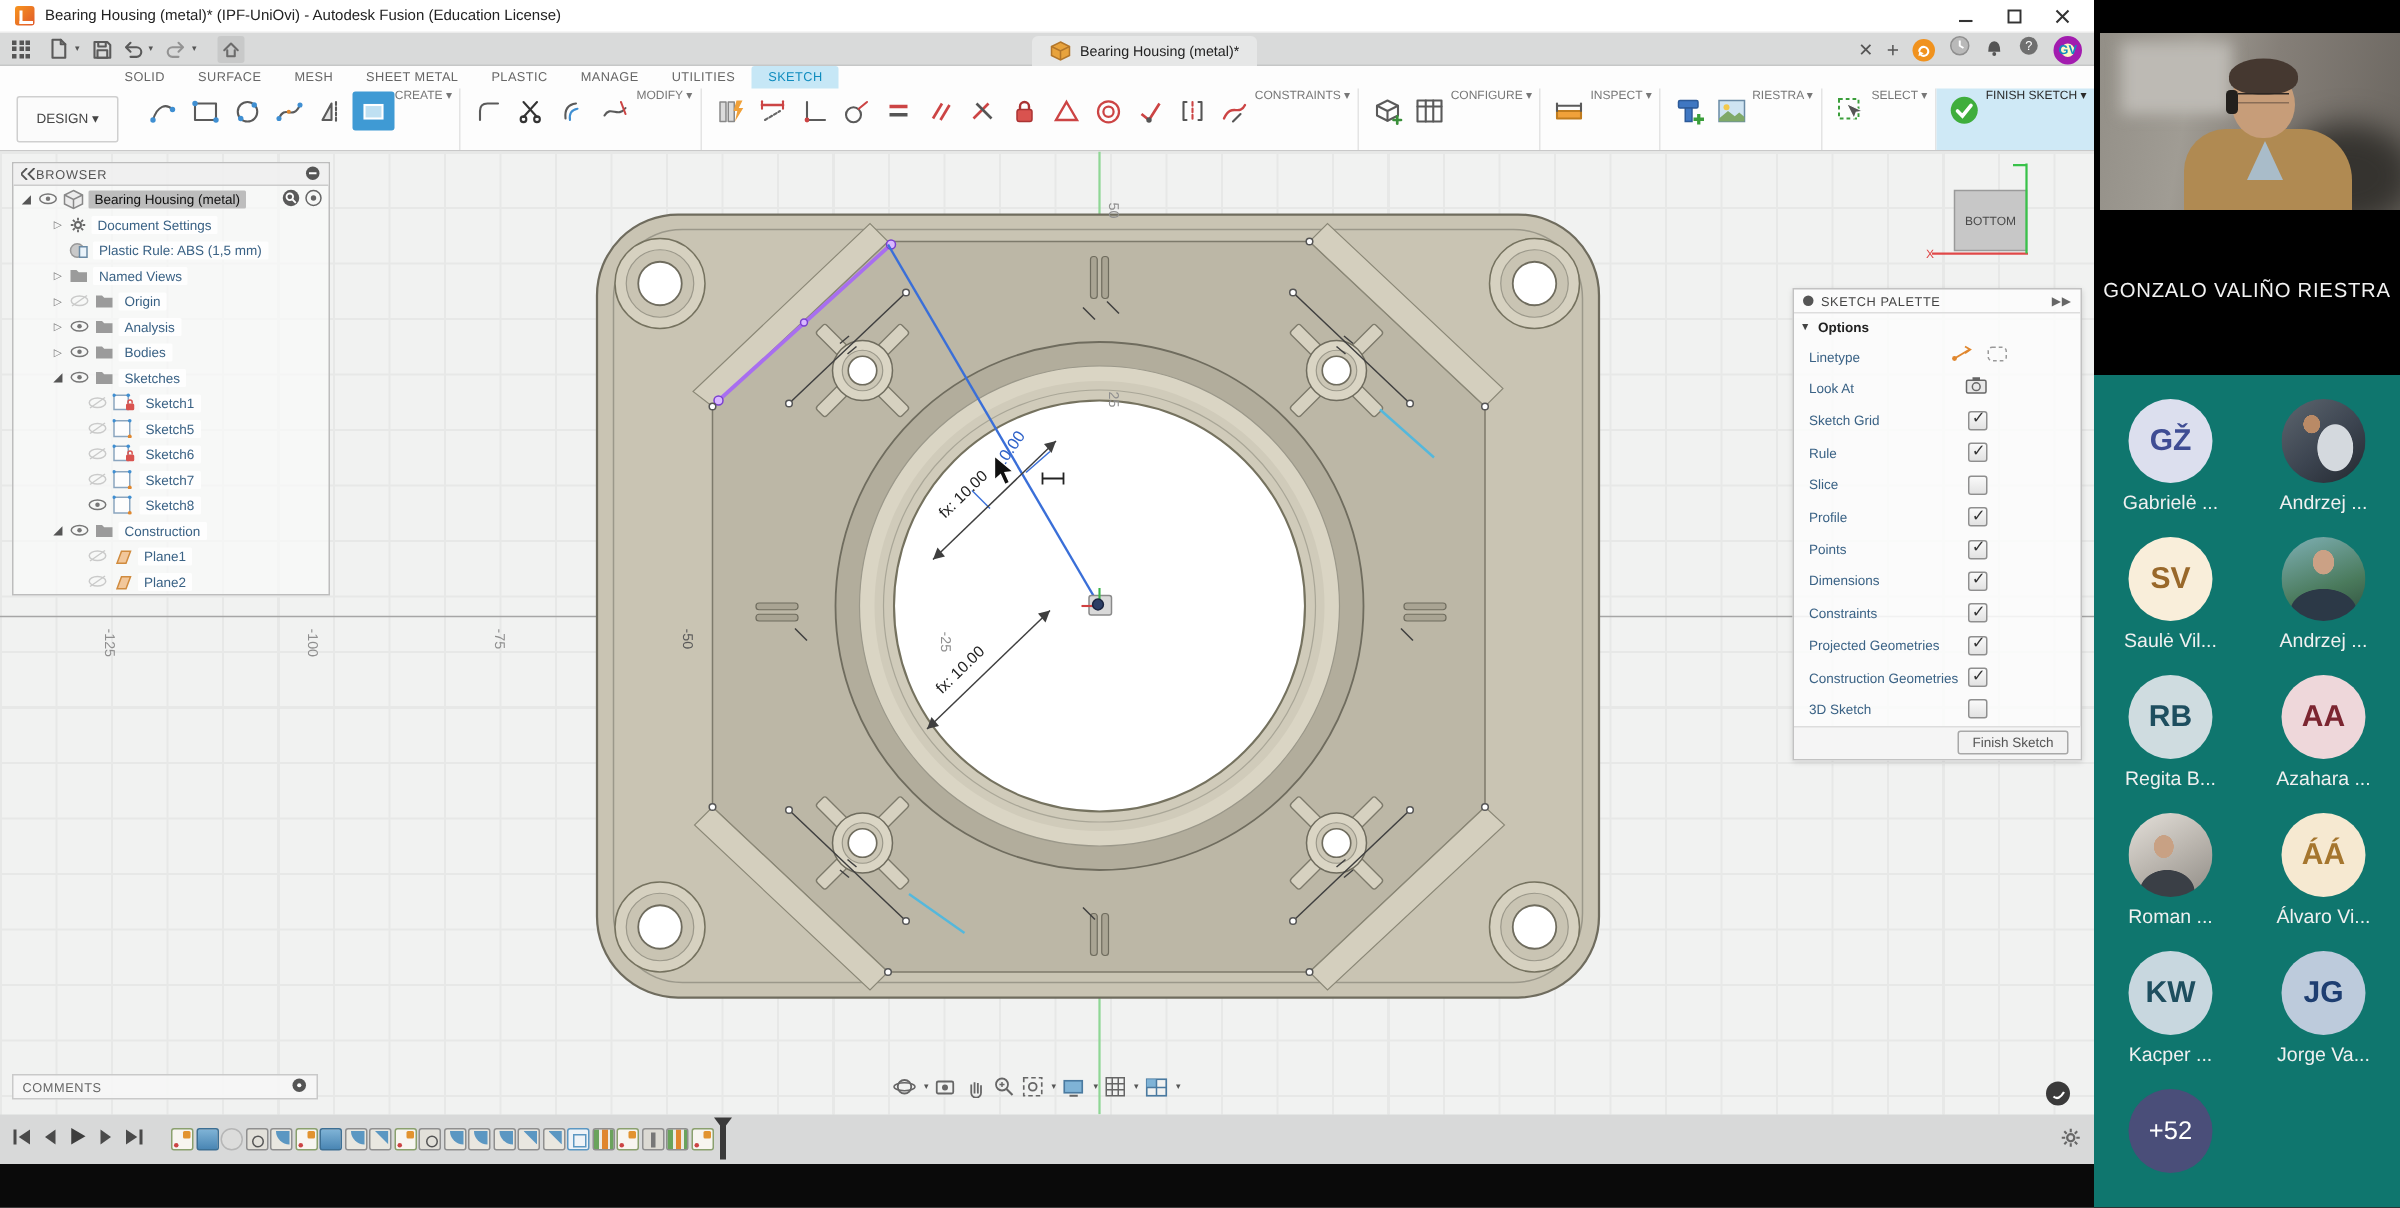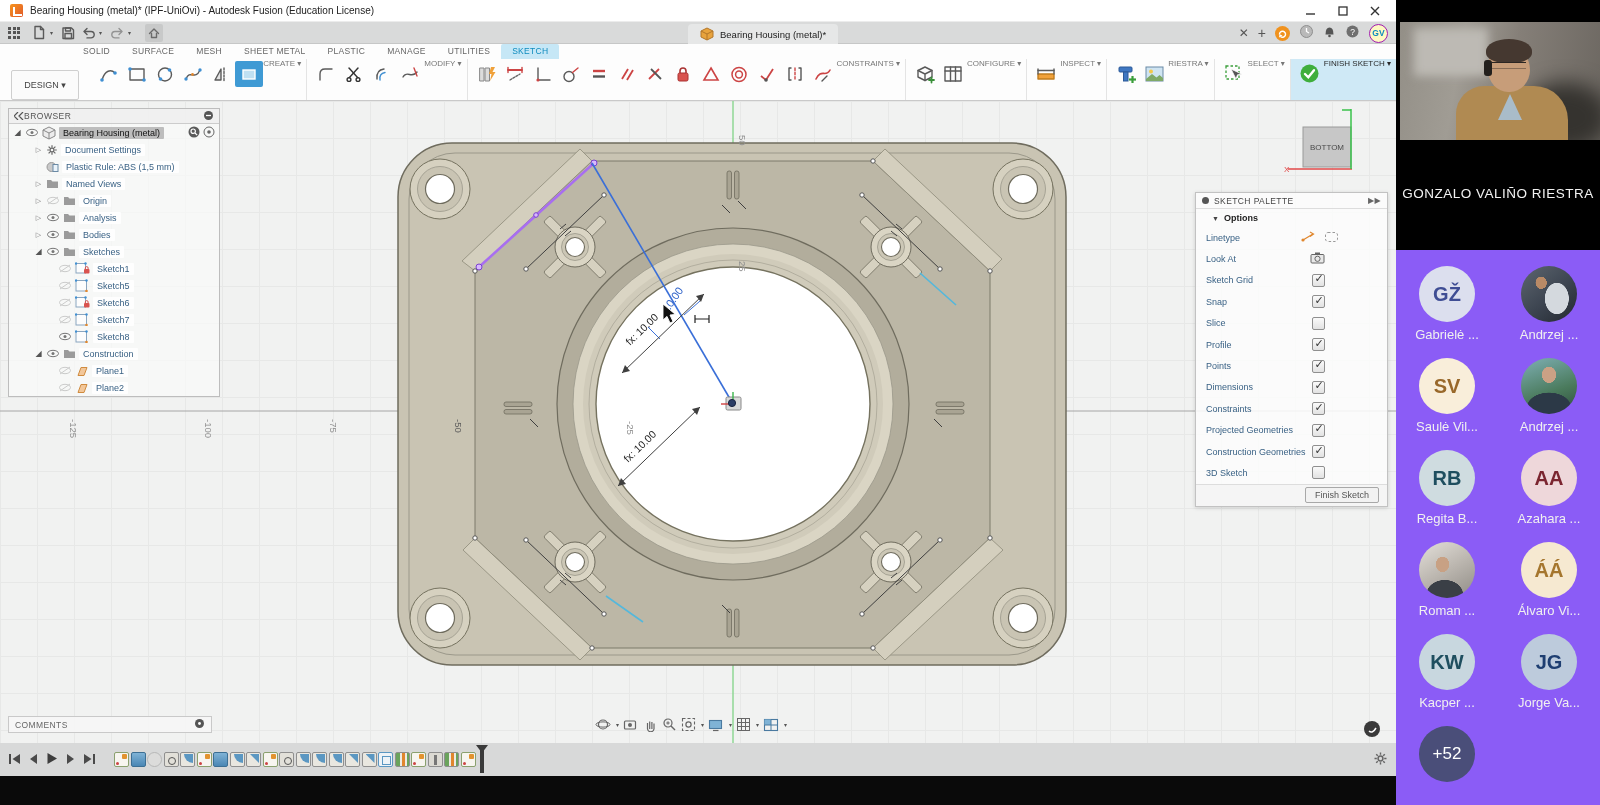--- a/index.html
+++ b/index.html
@@ -19,30 +19,30 @@
   .qat{position:absolute;top:22px;left:0;width:1396px;height:22px;background:#d9dada;display:flex;align-items:center;padding:0 8px;border-bottom:1px solid #c6c7c7}
   .qat-ic{display:inline-flex;align-items:center;justify-content:center;width:18px;height:18px;margin-right:2px}
   .qat-caret{font-size:6px;color:#555;margin-right:6px}
   .launcher{display:grid;grid-template-columns:repeat(3,3px);grid-gap:1.5px;margin-right:10px}
   .launcher i{width:3px;height:3px;background:#555}
   .home-box{background:#c8c9c9;border-radius:2px;margin-left:8px}
   .doc-tab{position:absolute;left:688px;top:2px;height:20px;display:flex;align-items:center;background:#e6e7e7;border-radius:4px 4px 0 0;padding:0 12px;gap:6px}
   .doc-tab-label{font-size:9.5px;color:#222;white-space:nowrap}
   .qat-right{position:absolute;right:8px;top:0;height:22px;display:flex;align-items:center;gap:9px}
   .orange-dot{width:15px;height:15px;border-radius:50%;background:#f0921e;display:flex;align-items:center;justify-content:center}
-  .user-badge{width:19px;height:19px;border-radius:50%;background:#fef9c3;border:1px solid #a21caf;color:#0f8cbe;font-size:8.5px;font-weight:bold;display:flex;align-items:center;justify-content:center}
+  .user-badge{width:19px;height:19px;border-radius:50%;background:#fef9c3;border:5px solid #a21caf;color:#0f8cbe;font-size:8.5px;font-weight:bold;display:flex;align-items:center;justify-content:center}
   .tx{font-size:12px;color:#555;line-height:1}
 
   
   .ribbon{position:absolute;top:44px;left:0;width:1396px;height:57px;background:#fdfdfd;border-bottom:1px solid #c9c9c9}
   .rtabs{display:flex;height:15px;padding-left:72px;font-size:8.5px;color:#666}
   .rtab{padding:2px 11px 0;letter-spacing:.3px;white-space:nowrap}
   .rtab.active{background:#c6e7f6;color:#0f8cbe;border-radius:2px 2px 0 0}
   .rtools{display:flex;height:41px;align-items:stretch}
-  .design-btn-wrap{width:96px;display:flex;align-items:flex-end;justify-content:center}
+  .design-btn-wrap{width:96px;display:flex;align-items:center;justify-content:center}
   .design-btn{border:1px solid #cfcfcf;background:#fbfbfb;border-radius:2px;font-size:9px;color:#444;padding:9px 12px;white-space:nowrap}
   .rgroup{display:flex;flex-direction:row;border-right:1px solid #e4e4e4;padding:0 5px}
   .rgroup.finish{background:#cfe9f6;border-right:none}
   .ric-row{display:flex;align-items:center;height:29px}
   .ric{width:28px;height:26px;display:flex;align-items:center;justify-content:center}
   .ric.active-tool{background:#3f9ad4;border-radius:2px}
   .rlabel{font-size:8px;color:#777;text-align:center;height:12px;white-space:nowrap}
   .ric svg{display:block}
   .ricsvg{stroke:#5a5a5a;fill:none;stroke-width:1.4;stroke-linecap:round;stroke-linejoin:round}
 
@@ -66,21 +66,21 @@
   .chip.sel{background:#bdbdbd;color:#111}
   .mini{flex:none;display:inline-flex}
   .eye-off{opacity:.35}
   .root-badges{margin-left:auto;display:flex;gap:3px;padding-right:4px}
 
   
   .palette{position:absolute;left:1195px;top:91px;width:193px;background:rgba(252,252,252,.88);border:1px solid #c2c2c2;box-shadow:0 1px 4px rgba(0,0,0,.15)}
   .pal-head{height:16px;display:flex;align-items:center;gap:5px;padding:0 6px;border-bottom:1px solid #ddd;font-size:8.5px;color:#444;letter-spacing:.4px}
   .pal-head .dot{width:7px;height:7px;border-radius:50%;background:#555}
   .pal-head .rr{margin-left:auto;color:#666;font-size:8px}
-  .pal-sec{height:18px;display:flex;align-items:center;gap:5px;padding:0 16px;font-size:9px;font-weight:bold;color:#222}
+  .pal-sec{height:18px;display:flex;align-items:center;gap:5px;padding:0 4px;font-size:9px;font-weight:bold;color:#222}
   .pal-sec .tri{font-size:7px;color:#444}
   .pal-row{height:21.4px;display:flex;align-items:center;padding:0 10px}
   .pal-label{font-size:9px;color:#3a6285}
   .pal-ctrl{margin-left:auto;display:flex;align-items:center;gap:8px;padding-right:52px}
   .cbx{width:13px;height:13px;border:1px solid #8f8f8f;border-radius:2px;background:linear-gradient(#fafafa,#e2e2e2);position:relative}
   .cbx.checked::after{content:"✓";position:absolute;left:1.5px;top:-2.5px;font-size:11px;color:#333;font-weight:bold}
   .pal-foot{border-top:1px solid #ddd;background:rgba(244,244,244,.9);height:22px;display:flex;align-items:center;justify-content:flex-end;padding:0 8px}
   .finish-btn{border:1px solid #a8a8a8;background:#f2f2f2;border-radius:2px;font-size:9px;color:#555;padding:2px 9px}
 
   
@@ -111,21 +111,21 @@
   .tlf-box::after{content:"";position:absolute;left:3px;top:3px;width:7px;height:7px;border:1.5px solid #5b97c2}
   .tlf-pattern{background:linear-gradient(90deg,#6aa35c 0 3.5px,#eceae4 3.5px 5.5px,#e0862e 5.5px 9px,#eceae4 9px 11px,#6aa35c 11px)}
   .tlf-thread{background:#dcdad3}
   .tlf-thread::after{content:"";position:absolute;left:5.5px;top:2px;width:3px;height:10px;background:#777}
   .tl-marker{width:4px;height:26px;background:#3a3a3a;margin-left:4px;position:relative;flex:none}
   .tl-marker::before{content:"";position:absolute;top:-2px;left:-4px;border:6px solid transparent;border-top:8px solid #3a3a3a}
   .tl-gear{position:absolute;right:8px;top:8px}
   .blackstrip{position:absolute;top:776px;left:0;width:1396px;height:29px;background:#0a0a0a}
 
   
-  .meeting{position:absolute;left:1396px;top:0;width:204px;height:805px;background:#8b5cf6;overflow:hidden}
+  .meeting{position:absolute;left:1396px;top:0;width:204px;height:805px;background:#0f766e;overflow:hidden}
   .speaker-tile{position:absolute;top:0;left:0;width:204px;height:250px;background:#000}
   .sp-photo{position:absolute;top:22px;left:4px;width:200px;height:118px;overflow:hidden;background:linear-gradient(100deg,#938f87 0%,#a09c94 30%,#857f78 55%,#6b6660 100%)}
   .sp-board{position:absolute;left:14px;top:6px;width:74px;height:48px;background:#bdbab4;filter:blur(5px)}
   .sp-shadow{position:absolute;right:-10px;bottom:-12px;width:90px;height:70px;background:#35332f;filter:blur(10px);border-radius:50%}
   .sp-torso{position:absolute;left:56px;top:64px;width:112px;height:60px;background:#b08a52;border-radius:28px 34px 0 0}
   .sp-shirt{position:absolute;left:98px;top:72px;width:24px;height:26px;background:#a9bcc9;clip-path:polygon(50% 0,0 100%,100% 100%)}
   .sp-head{position:absolute;left:88px;top:24px;width:42px;height:46px;background:#c79d79;border-radius:46% 54% 50% 50%}
   .sp-hair{position:absolute;left:86px;top:17px;width:46px;height:24px;background:#453830;border-radius:50% 50% 42% 42%}
   .sp-glasses{position:absolute;left:92px;top:40px;width:34px;height:7px;border-top:1.5px solid #2c2622;border-bottom:1px solid rgba(44,38,34,.4)}
   .sp-headset{position:absolute;left:84px;top:38px;width:8px;height:16px;background:#23201d;border-radius:3px}
@@ -1019,21 +1019,21 @@
                 </svg></span>
             </span>
         </div>
         <div class="pal-row">
           <span class="pal-label">Sketch Grid</span>
           <span class="pal-ctrl">
               <span class="cbx checked"></span>
             </span>
         </div>
         <div class="pal-row">
-          <span class="pal-label">Snap</span>
+          <span class="pal-label">Rule</span>
           <span class="pal-ctrl">
               <span class="cbx checked"></span>
             </span>
         </div>
         <div class="pal-row">
           <span class="pal-label">Slice</span>
           <span class="pal-ctrl">
               <span class="cbx"></span>
             </span>
         </div>

